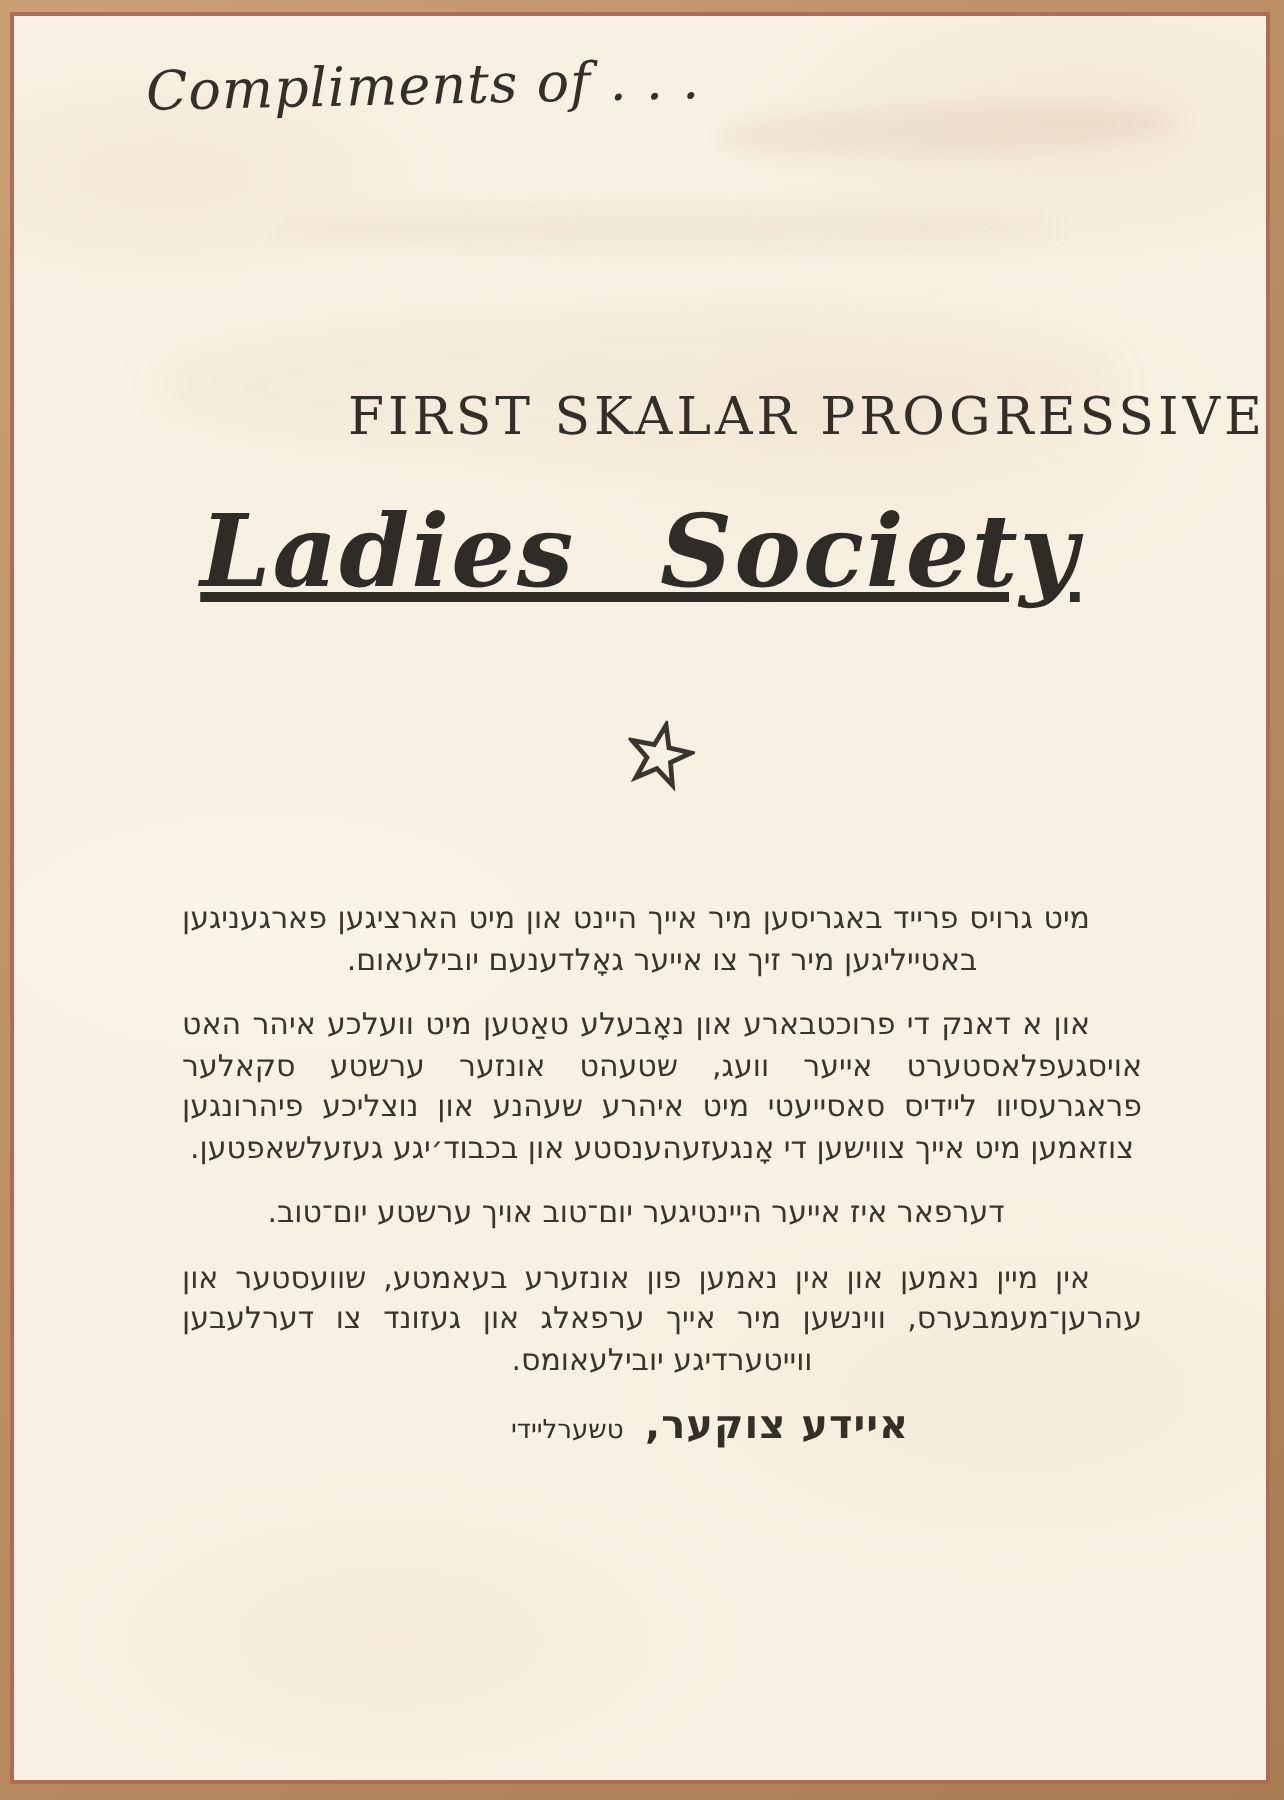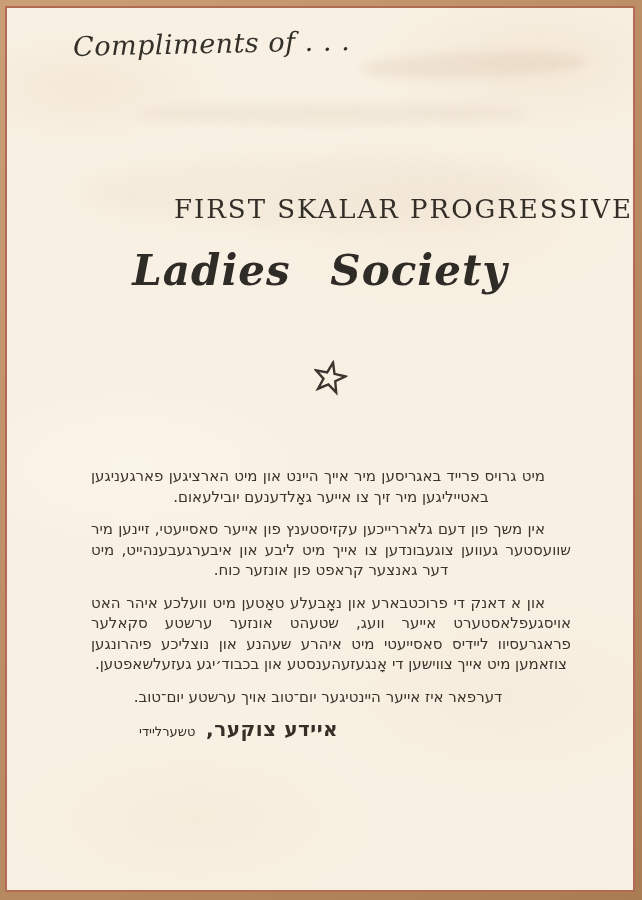--- a/index.html
+++ b/index.html
@@ -40,44 +40,43 @@
   }
   .org-title{
     position:absolute;top:186px;left:0;right:0;text-align:right;
     font-family:"DejaVu Serif","Liberation Serif",serif;
     font-size:26px;letter-spacing:2px;color:var(--ink-headline,#332e28);
     white-space:nowrap;
   }
   .org-script{
     position:absolute;top:238px;left:0;right:0;text-align:center;
     font-family:"DejaVu Serif","Liberation Serif",serif;
-    font-style:italic;font-weight:600;font-size:42px;color:#2f2b26;
-    word-spacing:24px;letter-spacing:1px;white-space:nowrap;
+    font-style:italic;font-weight:600;font-size:50px;color:#2f2b26;
+    word-spacing:24px;letter-spacing:1px;white-space:nowrap;text-decoration:underline;
   }
   .star-wrap{
     position:absolute;top:352px;left:50%;
     transform:translateX(-50%) rotate(12deg);margin-left:10px;
     width:34px;height:34px;
   }
   .star-wrap svg{display:block;width:34px;height:34px;}
 
   .body-text{
     position:absolute;top:441px;left:84px;right:62px;
     direction:rtl;color:var(--ink-body,#3b342c);
     font-size:15px;line-height:20.5px;
     text-align:justify;
-    margin-top:17px;
   }
   .body-text p{
     margin:0 0 12px 0;
     text-indent:26px;
     text-align-last:center;
   }
   .signature{
-    direction:rtl;text-align:left;padding-left:48px;margin-top:8px;
+    direction:rtl;text-align:center;padding-left:48px;margin-top:8px;
     color:#352f28;white-space:nowrap;
   }
   .sig-name{font-size:20px;font-weight:bold;letter-spacing:.5px;}
   .sig-title{font-size:13px;margin-right:6px;}
 </style>
 </head>
 <body>
 
 <div class="scan">
   <div class="page">
@@ -93,23 +92,23 @@
     <div class="org-script">Ladies Society</div>
 
     <div class="star-wrap" aria-label="outline-star-icon">
       <svg viewBox="0 0 30 30" xmlns="http://www.w3.org/2000/svg">
         <polygon points="15,2 18.3,11.5 28.3,11.7 20.3,17.7 23.2,27.3 15,21.6 6.8,27.3 9.7,17.7 1.7,11.7 11.7,11.5" fill="none" stroke="#3a352e" stroke-width="2.1" stroke-linejoin="miter"></polygon>
       </svg>
     </div>
 
     <div class="body-text">
       <p>מיט גרויס פרייד באגריסען מיר אייך היינט און מיט הארציגען פארגעניגען באטייליגען מיר זיך צו אייער גאָלדענעם יובילעאום.</p>
-      <p>אין משך פון דעם גלאררייכען עקזיסטענץ פון אייער סאסייעטי, זיינען מיר שוועסטער געווען צוגעבונדען צו אייך מיט ליבע און איבערגעבענהייט, מיט דער גאנצער קראפט פון אונזער כוח.</p>
       <p>און א דאנק די פרוכטבארע און נאָבעלע טאַטען מיט וועלכע איהר האט אויסגעפלאסטערט אייער וועג, שטעהט אונזער ערשטע סקאלער פראגרעסיוו ליידיס סאסייעטי מיט איהרע שעהנע און נוצליכע פיהרונגען צוזאמען מיט אייך צווישען די אָנגעזעהענסטע און בכבוד׳יגע געזעלשאפטען.</p>
       <p>דערפאר איז אייער היינטיגער יום־טוב אויך ערשטע יום־טוב.</p>
+      <p>אין מיין נאמען און אין נאמען פון אונזערע בעאמטע, שוועסטער און עהרען־מעמבערס, ווינשען מיר אייך ערפאלג און געזונד צו דערלעבען ווייטערדיגע יובילעאומס.</p>
 
       <div class="signature">
         <span class="sig-name">איידע צוקער,</span>
         <span class="sig-title">טשערליידי</span>
       </div>
     </div>
 
   </div>
 </div>
 

